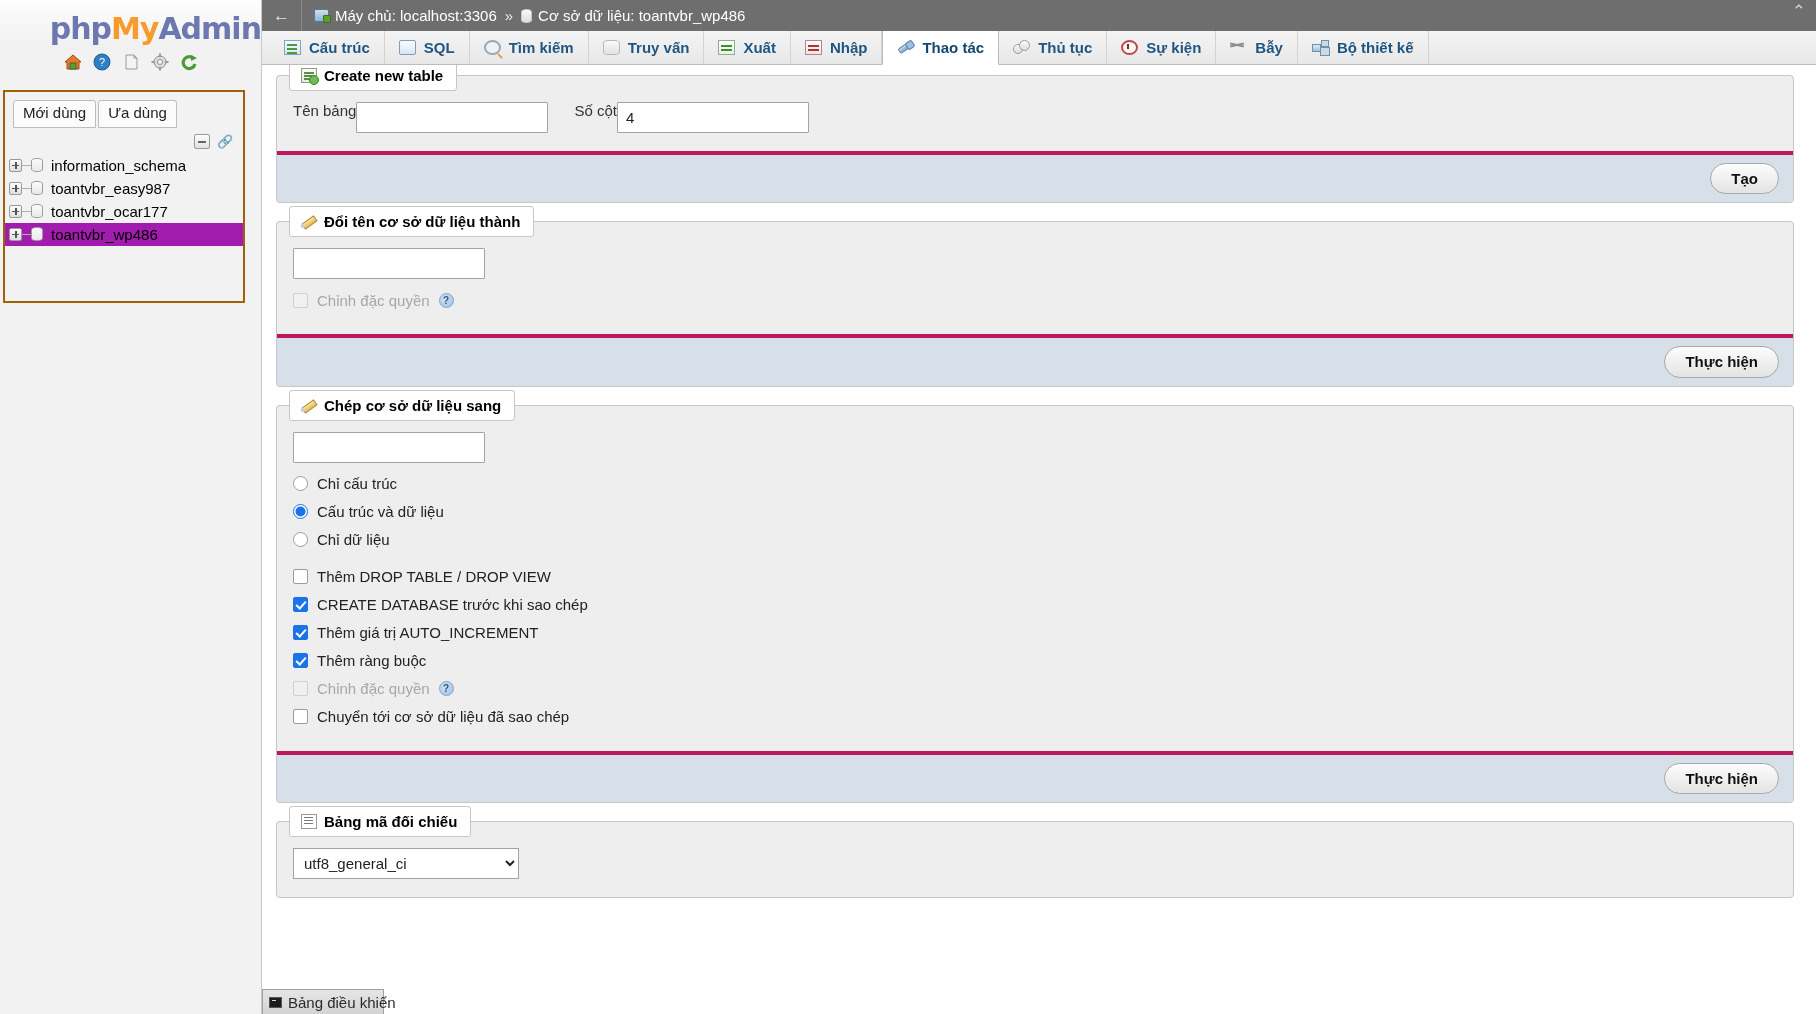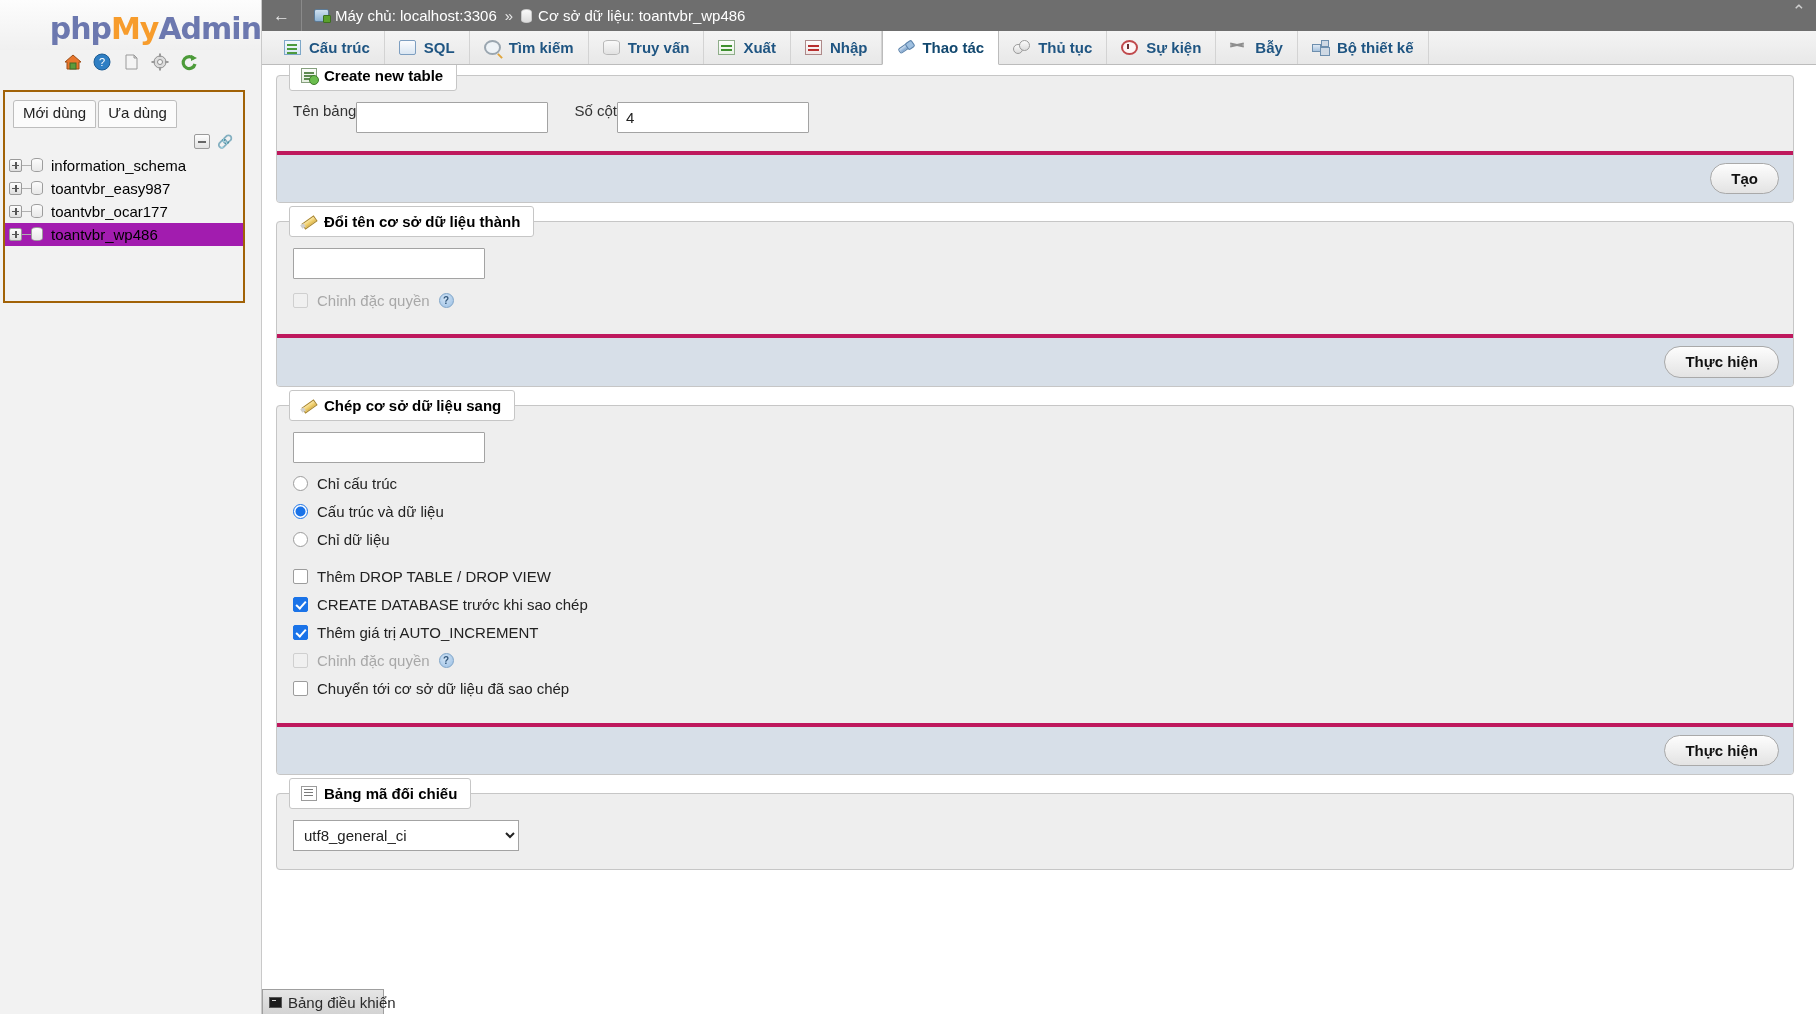--- a/index.html
+++ b/index.html
@@ -593,20 +593,24 @@
             <span>Thêm DROP TABLE / DROP VIEW</span>
           </div>
           <div class="chk-line">
             <span class="box checked"></span>
             <span>CREATE DATABASE trước khi sao chép</span>
           </div>
           <div class="chk-line">
             <span class="box checked"></span>
             <span>Thêm giá trị AUTO_INCREMENT</span>
           </div>
+          <div class="chk-line">
+            <span class="box checked"></span>
+            <span>Thêm ràng buộc</span>
+          </div>
           <div class="chk-line disabled">
             <span class="box disabled"></span>
             <span>Chỉnh đặc quyền</span>
             <span class="help-ico">?</span>
           </div>
           <div class="chk-line">
             <span class="box"></span>
             <span>Chuyển tới cơ sở dữ liệu đã sao chép</span>
           </div>
         </div>

